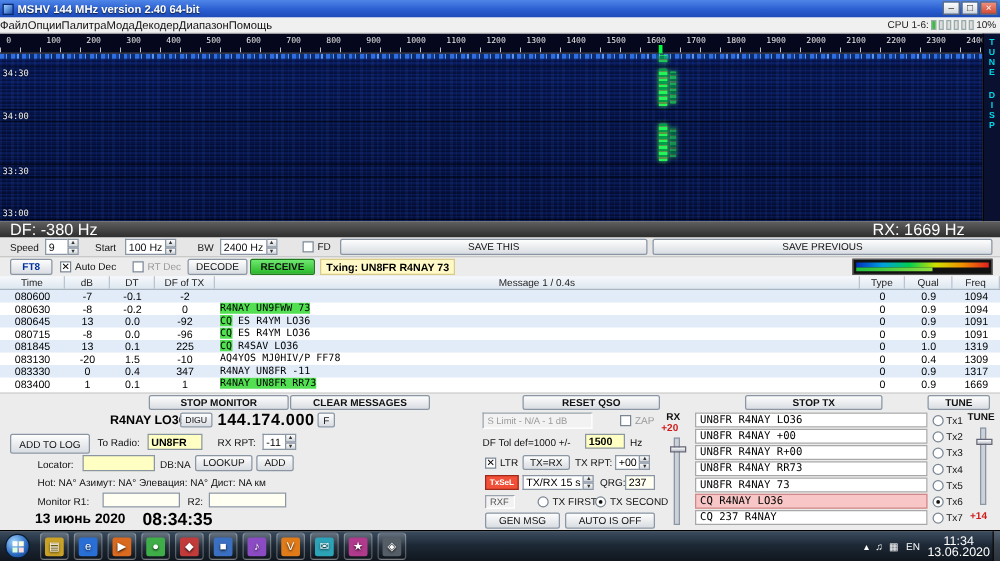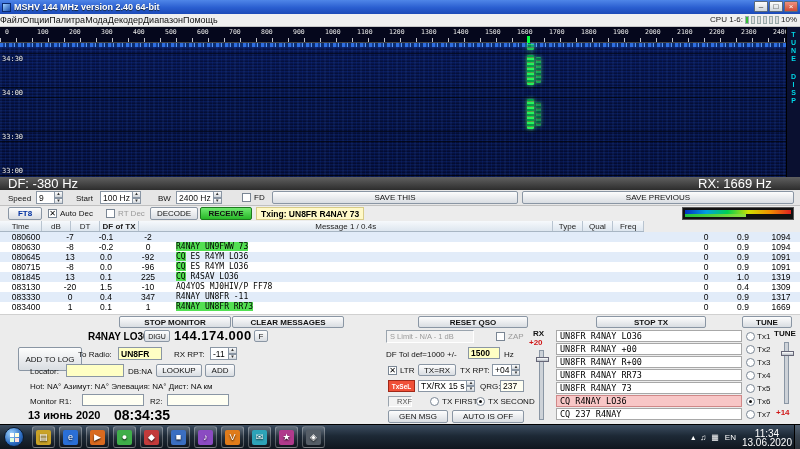--- a/index.html
+++ b/index.html
@@ -83,21 +83,21 @@
   
   #decode-bar { position:absolute; left:0; top:206px; width:800px; height:15px; background:#ececec; }
   #txing { background:#fff9c8; border:1px solid #d8cc88; font-size:8.5px; font-weight:bold;
     display:flex; align-items:center; padding:0 4px; }
   #meter { background:#111; border:1px solid #555; }
   #meter .grad { position:absolute; left:2px; top:2px; right:2px; height:4px;
     background:linear-gradient(90deg,#0030c0,#00a0e0,#00d050,#d0e000,#f09000,#e02020); }
   #meter .lvl { position:absolute; left:2px; bottom:2px; width:55%; height:3px; background:linear-gradient(90deg,#20c040,#90e040); }
 
   
-  #table-header { position:absolute; left:0; top:221px; width:644px; height:11px; display:flex;
+  #table-header { position:absolute; left:0; top:221px; width:800px; height:11px; display:flex;
     background:linear-gradient(#f6f9fc,#dde6ef); border-bottom:1px solid #a8b6c4; font-size:8px; color:#222; }
   .th { border-right:1px solid #b8c4d0; display:flex; align-items:center; justify-content:center; height:100%; }
   #table-body { position:absolute; left:0; top:232px; width:800px; height:82px; background:#fff; }
   .trow { display:flex; height:10px; font-size:8.5px; line-height:10px; color:#000; }
   .trow.alt { background:#e2ecf9; }
   .td { overflow:hidden; white-space:nowrap; text-align:center; }
   .td.msg { text-align:left; padding-left:4px; font-family:"DejaVu Sans Mono",monospace; font-size:8px; }
   .hl-green { background:#52e052; }
 
   
@@ -279,21 +279,21 @@
     <span id="meter" class="abs" style="left:682px; top:1px; width:112px; height:13px;">
       <span class="grad"></span>
       <span class="lvl"></span>
     </span>
   </div>
 
   <div id="table-header">
       <span class="th" style="width: 52px;">Time</span>
       <span class="th" style="width: 36px;">dB</span>
       <span class="th" style="width: 36px;">DT</span>
-      <span class="th" style="width: 48px; font-weight: bold;">DF of TX</span>
+      <span class="th" style="width: 48px;">DF of TX</span>
       <span class="th" style="width: 516px;">Message 1 / 0.4s</span>
       <span class="th" style="width: 36px;">Type</span>
       <span class="th" style="width: 38px;">Qual</span>
       <span class="th" style="width: 38px;">Freq</span>
     </div>
   <div id="table-body">
       <div class="trow alt">
         <span class="td" style="width: 52px;">080600</span>
         <span class="td" style="width: 36px;">-7</span>
         <span class="td" style="width: 36px;">-0.1</span>
@@ -384,21 +384,21 @@
       <span class="btn" style="left: 742px; width: 50px;">TUNE</span>
     </div>
 
   <div id="panel">
 
     <span class="abs" style="left:88px; top:3px; font-size:10px; font-weight:bold;">R4NAY LO36</span>
     <span class="btn abs" style="left:144px; top:2px; width:26px; height:12px; font-size:7px;">DIGU</span>
     <span class="big-freq abs" style="left:174px; top:0px;">144.174.000</span>
     <span class="btn abs" style="left:254px; top:2px; width:14px; height:12px;">F</span>
 
-    <span class="btn abs" style="left:8px; top:19px; width:64px; height:24px;margin-left:10px;">ADD TO LOG</span>
+    <span class="btn abs" style="left:8px; top:19px; width:64px; height:16px;">ADD TO LOG</span>
     <span class="abs lbl" style="left:78px; top:22px;">To Radio:</span>
     <input class="inp yellow abs" style="left: 118px; top: 19px; width: 44px; height: 13px;" value="UN8FR">
     <span class="abs lbl" style="left:174px; top:22px;">RX RPT:</span>
     <span class="spin abs" style="left:210px; top:19px; height:13px;">
       <span class="sv">-11</span>
         <span class="sa">
           <span>▲</span>
           <span>▼</span>
         </span>
     </span>
@@ -429,39 +429,39 @@
     <input class="inp yellow abs" style="left: 468px; top: 19px; width: 32px; height: 12px;" value="1500">
     <span class="abs lbl" style="left:504px; top:22px;">Hz</span>
 
     <span class="abs row-flex" style="left:388px; top:38px;">
       <span class="cb">✕</span>
         <span class="lbl">LTR</span>
     </span>
     <span class="btn abs" style="left:418px; top:36px; width:38px; height:12px;">TX=RX</span>
     <span class="abs lbl" style="left:460px; top:38px;">TX RPT:</span>
     <span class="spin abs" style="left:492px; top:36px; height:12px;">
-      <span class="sv">+04</span>
+      <span class="sv">+00</span>
         <span class="sa">
           <span>▲</span>
           <span>▼</span>
         </span>
     </span>
 
     <span class="abs" style="left:388px; top:52px; width:27px; height:12px; background:#f05038; border:1px solid #a02818; color:#fff; font-size:6.5px; font-weight:bold; text-align:center; line-height:11px;">TxSeL</span>
     <span class="spin abs" style="left:418px; top:52px; height:12px;">
       <span class="sv">TX/RX 15 s</span>
         <span class="sa">
           <span>▲</span>
           <span>▼</span>
         </span>
     </span>
     <span class="abs lbl" style="left:480px; top:54px;">QRG:</span>
     <input class="inp abs" style="left: 500px; top: 52px; width: 24px; height: 12px;" value="237">
 
-    <span class="sunken abs" style="left:388px; top:68px; width:24px; height:11px; font-size:7.5px; line-height:10px; padding-left:8px; color:#555;">RXF</span>
+    <span class="sunken abs" style="left:388px; top:68px; width:24px; height:11px; font-size:7.5px; line-height:10px; padding-left:3px; color:#555;">RXF</span>
     <span class="abs row-flex" style="left:430px; top:69px;">
       <span class="radio"></span>
         <span class="lbl">TX FIRST</span>
     </span>
     <span class="abs row-flex" style="left:476px; top:69px;">
       <span class="radio sel"></span>
         <span class="lbl">TX SECOND</span>
     </span>
 
     <span class="btn abs" style="left:388px; top:82px; width:60px; height:13px;">GEN MSG</span>

